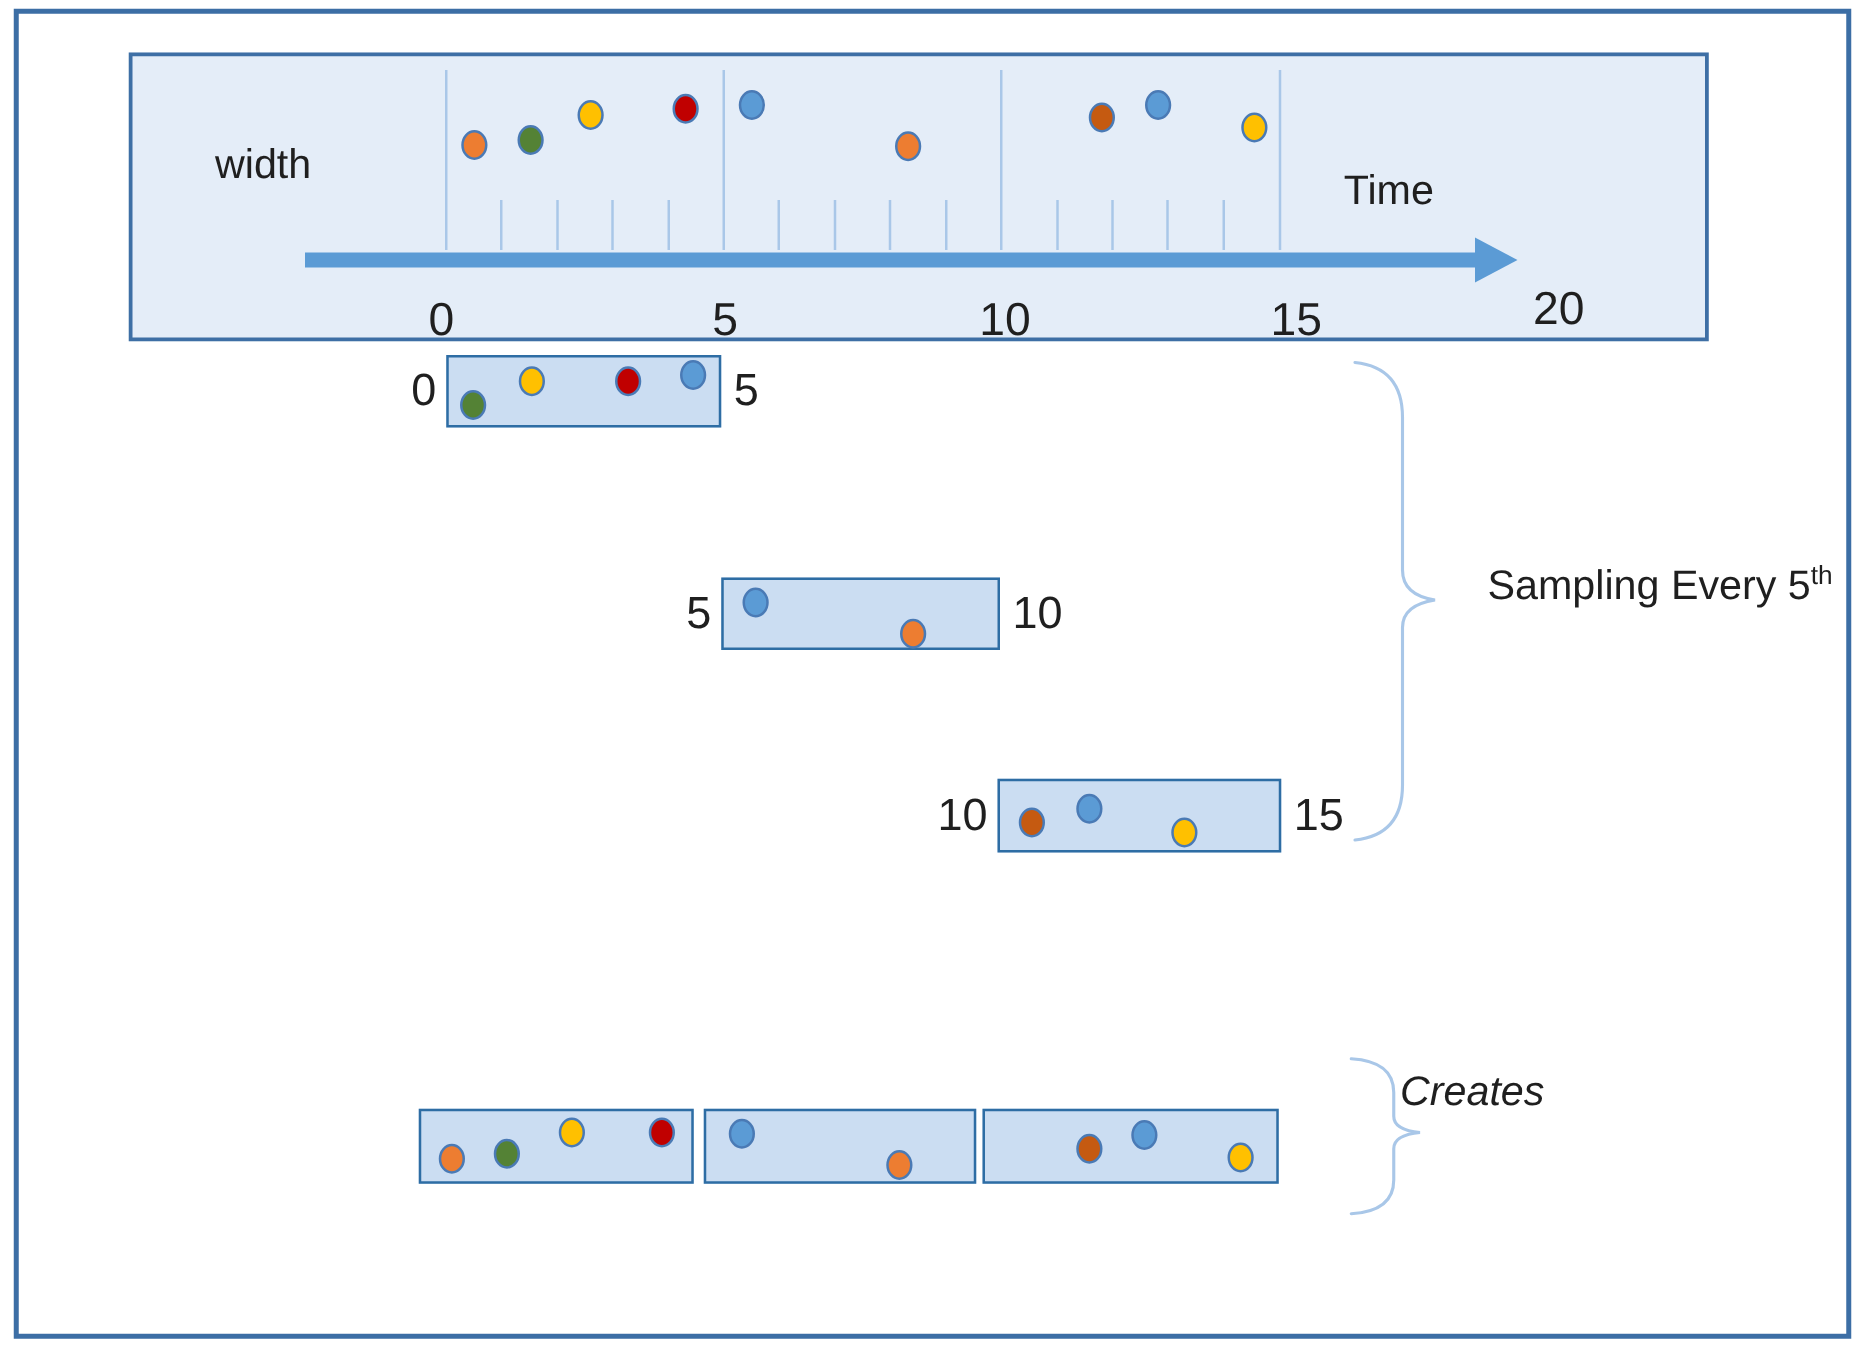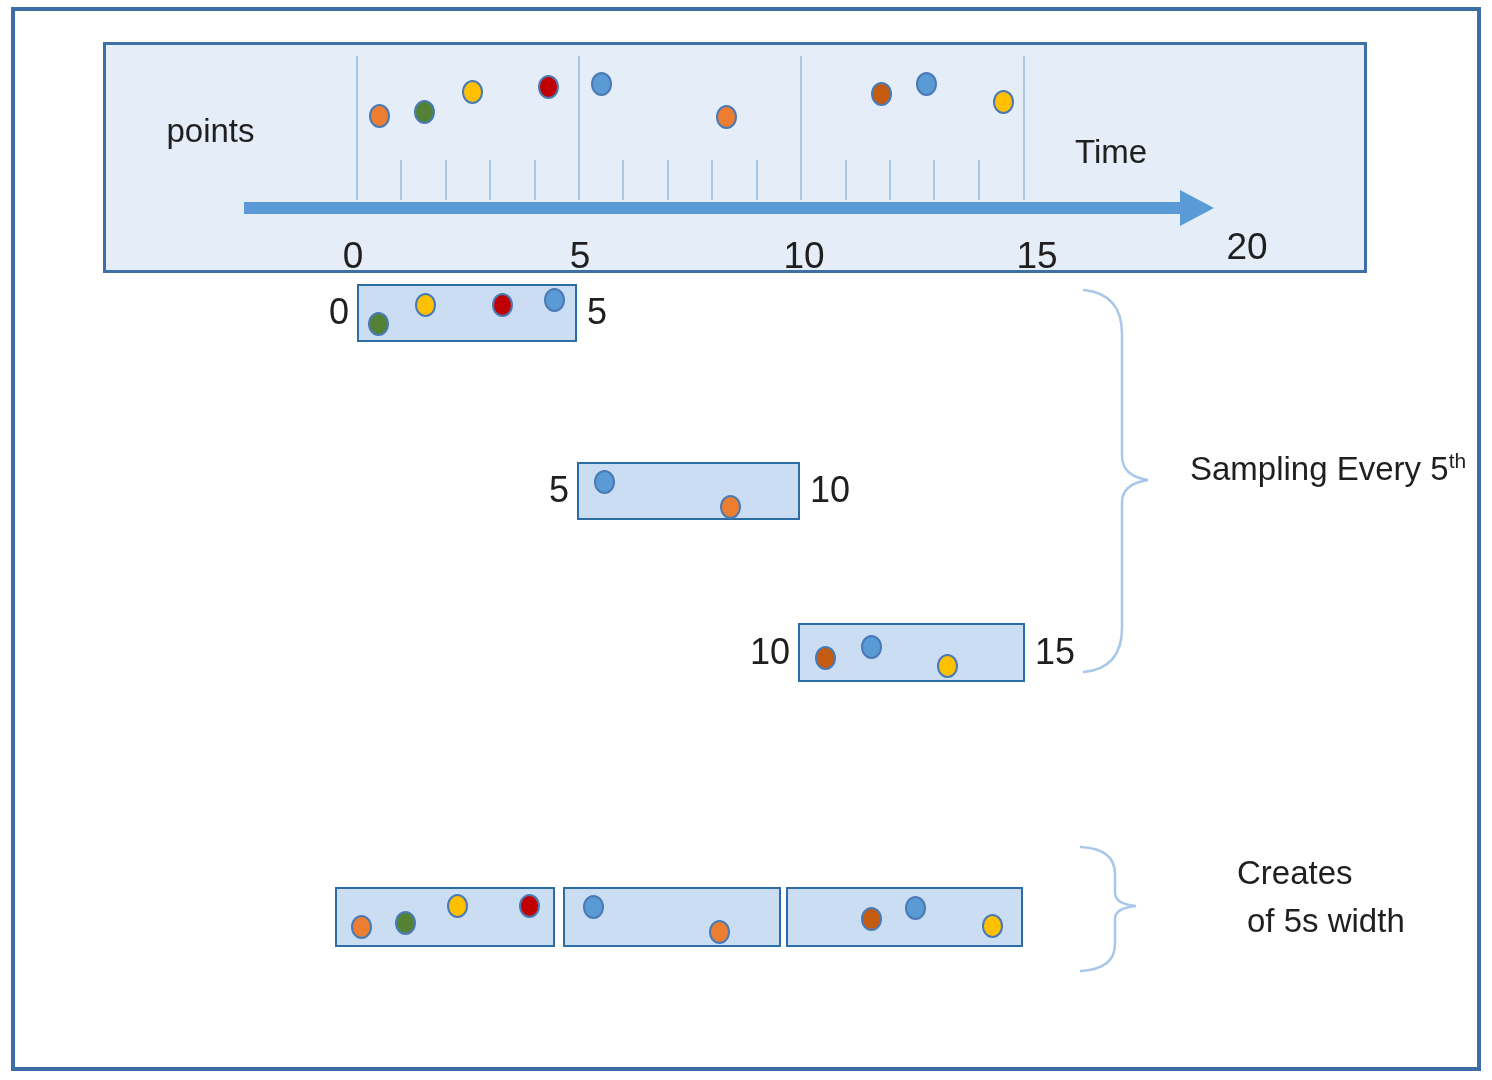--- a/index.html
+++ b/index.html
@@ -33,21 +33,21 @@
   #tumbling-annotation .indent{margin-left:10px;}
 </style>
 </head>
 <body>
 
 <div class="abs" id="outer-border"></div>
 
 <div class="abs" id="timeline-panel"></div>
 
 <div class="abs" id="timeseries-label">
-  <div>points</div>
+  <div>width</div>
 </div>
 
 <div class="abs" id="time-label">Time</div>
 
 <div class="abs" id="arrow-bar"></div>
 <div class="abs" id="arrow-head"></div>
 
 <div id="generated-layer">
     <div class="abs gridline" style="left: 356px; top: 56px; height: 144px;"></div>
     <div class="abs gridline" style="left: 578px; top: 56px; height: 144px;"></div>
@@ -118,16 +118,15 @@
 <div class="abs annotation" id="moving-annotation" style="left:1190px;top:437px;">
   <div>
     <span>Sampling Every 5</span><sup>th</sup>
   </div>
 </div>
 
 <svg class="abs" style="left:1078px;top:844px;" width="62" height="130" viewBox="0 0 62 130">
   <path class="brace" d="M3,3 Q37,5 37,30 L37,49 Q37,60 58,62 Q37,64 37,75 L37,100 Q37,125 3,127"></path>
 </svg>
 
-<div class="abs annotation" id="tumbling-annotation" style="left:1237px;top:849px;">
+<div class="abs annotation" id="tumbling-annotation" style="left:1120px;top:849px;font-style:italic;">
   <div>Creates</div>
-  <div class="indent">of 5s width</div>
 </div>
 
 </body></html>

